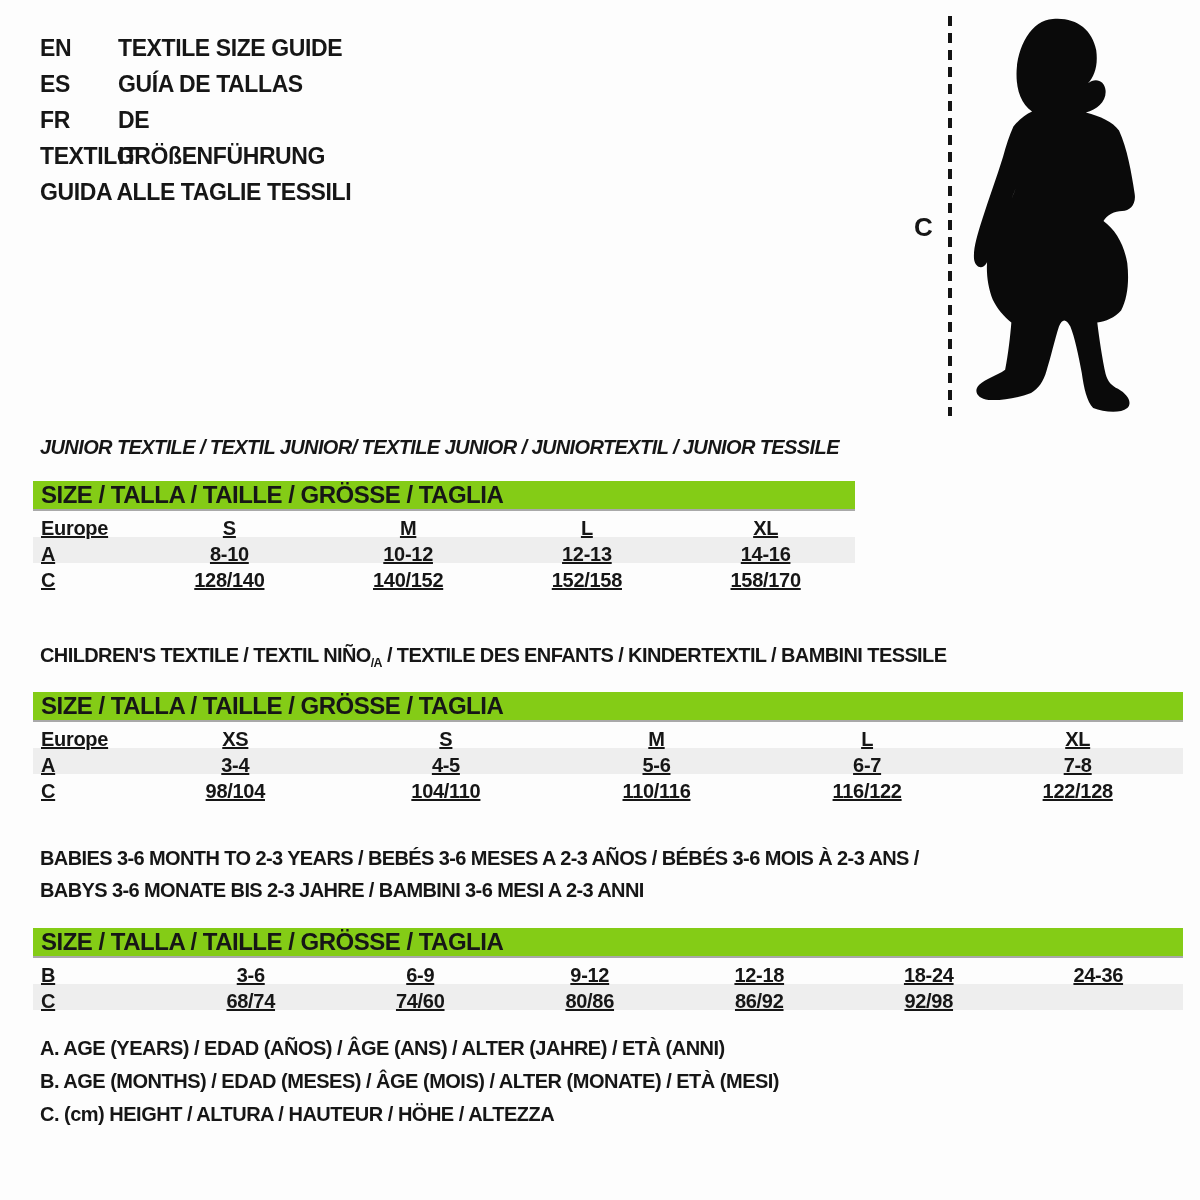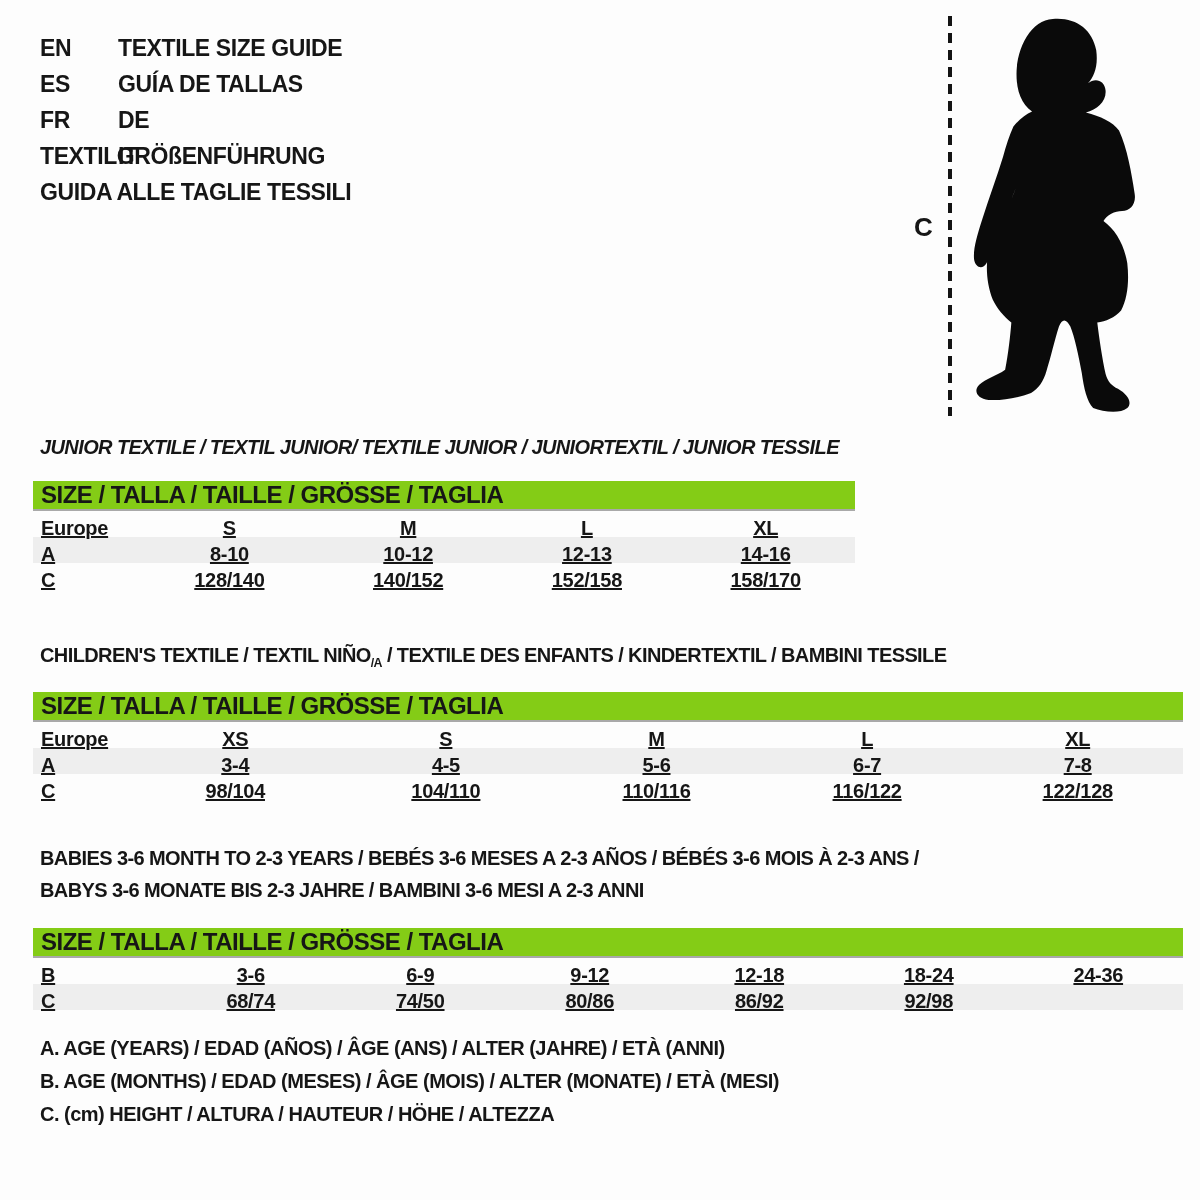--- a/index.html
+++ b/index.html
@@ -185,21 +185,21 @@
         <div class="cell">3-6</div>
         <div class="cell">6-9</div>
         <div class="cell">9-12</div>
         <div class="cell">12-18</div>
         <div class="cell">18-24</div>
         <div class="cell">24-36</div>
       </div>
       <div class="row shaded" style="grid-template-columns: var(--label-w) repeat(6,1fr);">
         <div class="cell label">C</div>
         <div class="cell">68/74</div>
-        <div class="cell">74/50</div>
+        <div class="cell">74/60</div>
         <div class="cell">80/86</div>
         <div class="cell">86/92</div>
         <div class="cell">92/98</div>
       </div>
     </div>
 </div>
 
 <div class="legend">
   <div>A. AGE (YEARS) / EDAD (AÑOS) / ÂGE (ANS) / ALTER (JAHRE) / ETÀ (ANNI)</div>
   <div>B. AGE (MONTHS) / EDAD (MESES) / ÂGE (MOIS) / ALTER (MONATE) / ETÀ (MESI)</div>

